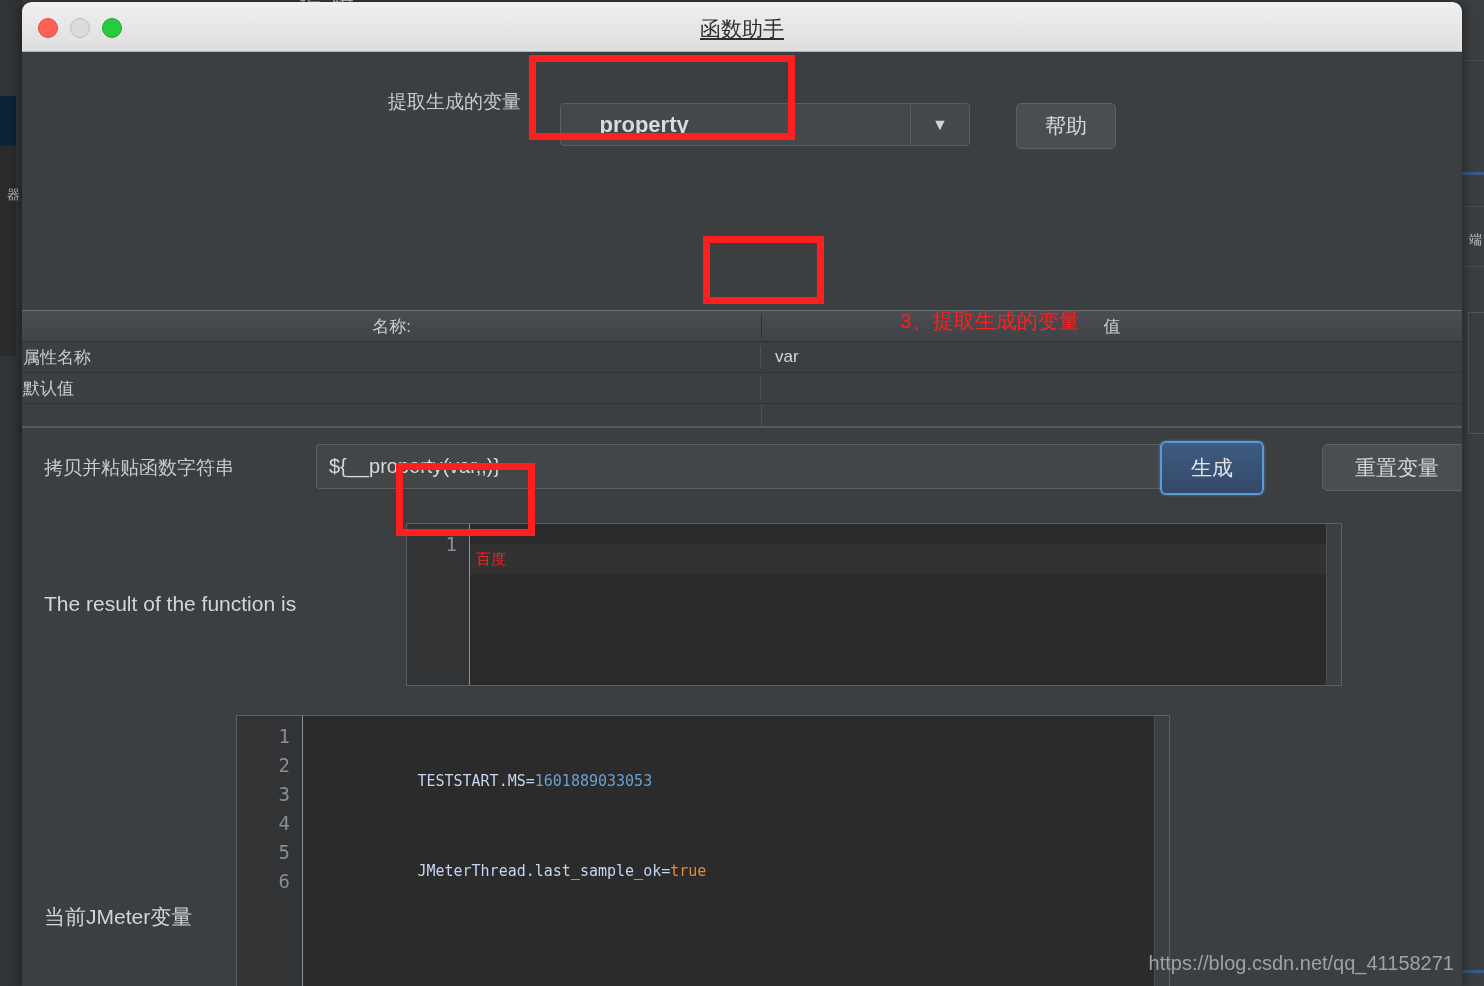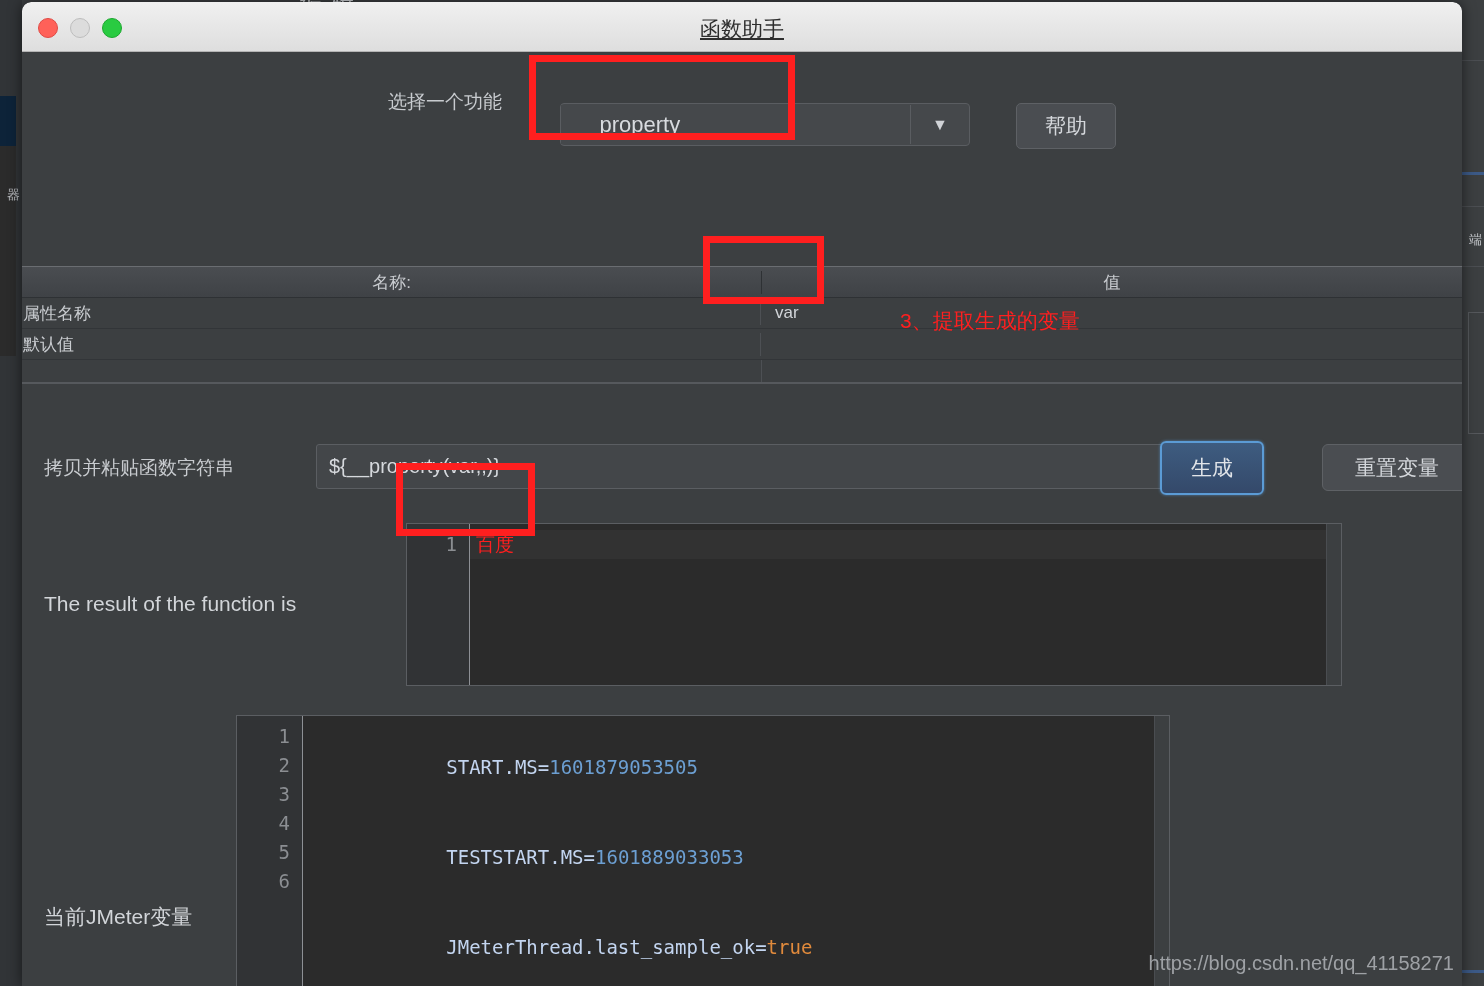--- a/index.html
+++ b/index.html
@@ -59,21 +59,21 @@
   }
 
   .content { position: relative; width: 1440px; height: 935px; background: #3c3f41; color: #c8cbcf; }
 
   
   .fn-row { position: absolute; left: 0; top: 20px; width: 1440px; height: 60px; }
   .fn-label { position: absolute; left: 366px; top: 17px; font-size: 19px; color: #c8cbcf; }
   .combo-box {
     position: absolute; left: 538px; top: 51px; width: 408px; height: 41px;
     background: #45484b; border: 1px solid #5a5d61; border-radius: 4px;
-    display: flex; align-items: center;
+    display: flex; align-items: center; font-weight: bold;
   }
   .combo-field {
     width: 350px; height: 39px; background: #45484b;
     border-right: 1px solid #5a5d61;
     display: flex; align-items: center; padding-left: 14px;
     font-size: 22px; color: #d8dbdf; box-sizing: border-box;
   }
   .combo-arrow {
     flex: 1; height: 39px; display: flex; align-items: center; justify-content: center;
     color: #d0d3d7; font-size: 16px;
@@ -86,21 +86,21 @@
   }
 
   
   .section-title { position: absolute; left: 0; width: 1440px; top: 173px; text-align: center; font-size: 19px; color: #c8cbcf; }
 
   .params-table { position: absolute; left: 0; top: 214px; width: 1440px; }
   .ptable-head {
     display: flex; height: 30px; align-items: center;
     background: linear-gradient(to bottom,#4a4d51,#3f4246);
     border-top: 1px solid #6a6d71; border-bottom: 1px solid #2e3134;
-    font-size: 17px; color: #c9ccd0;
+    font-size: 17px; color: #c9ccd0; margin-top: 44px;
   }
   .ptable-head .c-name { width: 739px; text-align: center; border-right: 1px solid #2e3134; }
   .ptable-head .c-val { flex: 1; text-align: center; }
   .ptable-row { display: flex; height: 30px; align-items: center; border-bottom: 1px solid #323538; font-size: 17px; color: #c9ccd0; }
   .ptable-row .c-name { width: 739px; padding-left: 1px; box-sizing: border-box; border-right: 1px solid #4d5054; }
   .ptable-row .c-val { flex: 1; padding-left: 14px; box-sizing: border-box; color: #d2d5d9; }
   .ptable-empty { display: flex; height: 22px; border-bottom: 2px solid #56595d; }
   .ptable-empty .c-name { width: 739px; border-right: 1px solid #4d5054; }
   .ptable-empty .c-val { flex: 1; }
 
@@ -136,22 +136,22 @@
     display: flex; overflow: hidden;
   }
   .gutter {
     width: 63px; background: #313335; color: #8b8e92;
     font-family: "DejaVu Sans Mono", monospace; font-size: 19px;
     text-align: right; padding: 6px 12px 0 0; box-sizing: border-box;
     border-right: 1px solid #8d9095;
   }
   .gutter div { line-height: 29px; }
   .code-area {
-    flex: 1; padding-top: 6px;
-    font-family: "DejaVu Sans Mono", monospace; font-size: 19px;
+    flex: 1; padding-top: 20px;
+    font-family: "DejaVu Sans Mono", monospace; font-size: 15px;
   }
   .code-area .ln { line-height: 29px; padding-left: 6px; }
   .code-area .ln.hl { background: #323232; }
   .res-red { color: #ff1f1f; font-family: "Liberation Sans", sans-serif; }
 
   
   .vars-label { position: absolute; left: 22px; top: 805px; font-size: 21px; color: #d2d5d9; margin-top: 46px; }
   .vars-panel {
     position: absolute; left: 214px; top: 663px; width: 932px; height: 307px;
     background: #2b2b2b; border: 1px solid #5b5e62;
@@ -207,21 +207,21 @@
         <div class="dot red"></div>
         <div class="dot gray"></div>
         <div class="dot green"></div>
       </div>
       <div class="title-text">函数助手</div>
     </div>
 
     <div class="content">
 
       <div class="fn-row">
-        <div class="fn-label">选择一个功能</div>
+        <div class="fn-label">提取生成的变量</div>
       </div>
       <div class="combo-box">
         <div class="combo-field">__property</div>
         <div class="combo-arrow">▼</div>
       </div>
       <div class="help-btn">帮助</div>
 
 
       <div class="params-table">
         <div class="ptable-head">
@@ -267,23 +267,20 @@
         <div class="gutter">
           <div>1</div>
           <div>2</div>
           <div>3</div>
           <div>4</div>
           <div>5</div>
           <div>6</div>
         </div>
         <div class="code-area">
           <div class="ln">
-            <span class="tok-key">START.MS=</span><span class="tok-num">1601879053505</span>
-          </div>
-          <div class="ln">
             <span class="tok-key">TESTSTART.MS=</span><span class="tok-num">1601889033053</span>
           </div>
           <div class="ln">
             <span class="tok-key">JMeterThread.last_sample_ok=</span><span class="tok-bool">true</span>
           </div>
 
         </div>
         <div class="scroll-right"></div>
       </div>
 

